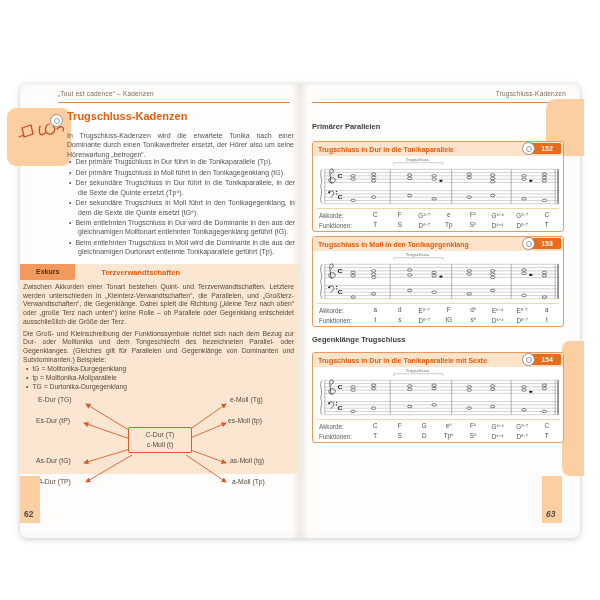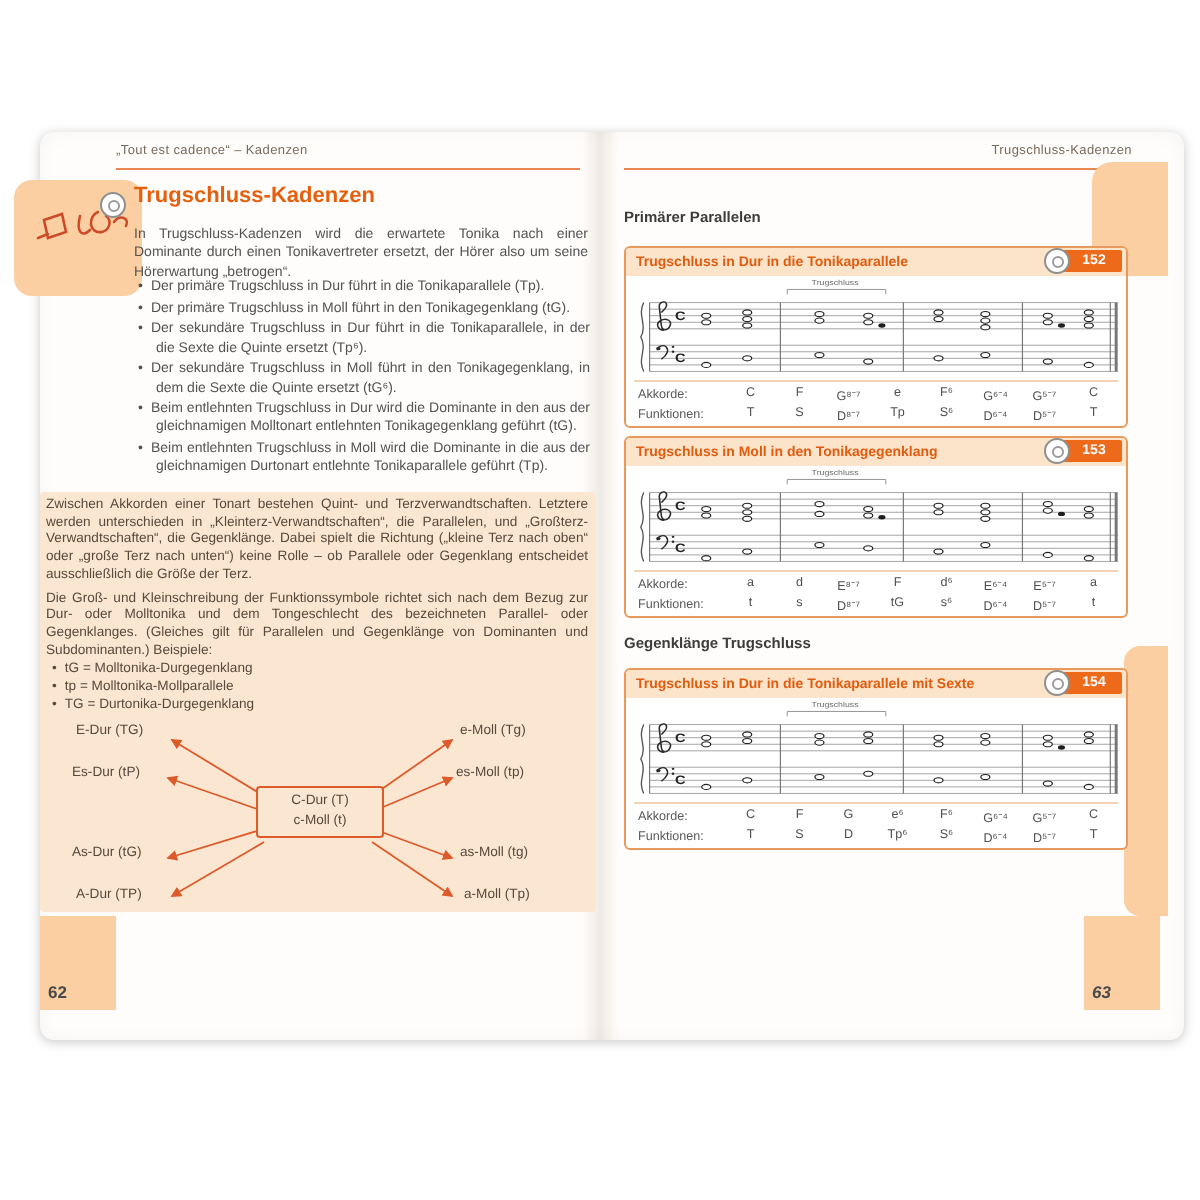--- a/index.html
+++ b/index.html
@@ -1,37 +1,37 @@
 <!DOCTYPE html>
 <html><head>
 <meta charset="utf-8">
 <style>
   html,body{margin:0;padding:0;}
   body{width:600px;height:600px;background:#ffffff;position:relative;
        font-family:"Liberation Sans",sans-serif;color:#535353;-webkit-font-smoothing:antialiased;}
-  .book{position:absolute;left:20px;top:66px;width:560px;height:454px;background:#fffdfb;
-        border-radius:7px;box-shadow:0 1px 6px rgba(0,0,0,.22), inset 0 0 10px rgba(0,0,0,.04);padding-left:12px;}
+  .book{position:absolute;left:20px;top:84px;width:560px;height:454px;background:#fffdfb;
+        border-radius:7px;box-shadow:0 1px 6px rgba(0,0,0,.22), inset 0 0 10px rgba(0,0,0,.04);}
   .page{position:absolute;top:0;height:454px;width:280px;}
   .page-left{left:0;}
   .page-right{left:280px;}
   .spine{position:absolute;left:271px;top:0;width:18px;height:454px;
          background:linear-gradient(90deg,rgba(0,0,0,0) 0%,rgba(90,60,30,.10) 50%,rgba(0,0,0,0) 100%);pointer-events:none;}
 
   
   .phead{position:absolute;top:6px;font-size:6.5px;color:#7a6a5d;letter-spacing:.2px;
          border-bottom:1px solid #e8874f;padding-bottom:5px;}
   .phead-left{left:38px;right:10px;text-align:left;}
   .phead-right{left:12px;right:14px;text-align:right;}
 
   
   .peach{background:#fbcfa2;}
   .corner-tab{position:absolute;left:-13px;top:24px;width:64px;height:58px;border-radius:9px;}
   .side-tab-top{position:absolute;right:-4px;top:15px;width:38px;height:57px;border-radius:10px 0 0 10px;}
   .side-tab-long{position:absolute;right:-4px;top:257px;width:22px;height:135px;border-radius:8px 0 0 8px;}
-  .folio{position:absolute;top:392px;width:38px;height:47px;display:flex;align-items:flex-end;}
+  .folio{position:absolute;top:392px;width:20px;height:47px;display:flex;align-items:flex-end;}
   .folio-left{left:0;}
   .folio-right{left:242px;justify-content:flex-start;font-style:italic;}
   .folio span{font-size:8.5px;font-weight:bold;color:#4a4a4a;padding:0 4px 4px 4px;}
 
   
   .cd{width:13px;height:13px;border-radius:50%;background:#fff;border:1px solid #8f8f8f;
       display:inline-flex;align-items:center;justify-content:center;box-sizing:border-box;}
   .cd i{display:block;width:4px;height:4px;border:1px solid #9a9a9a;border-radius:50%;background:#fff;}
   .title-cd{position:absolute;left:30px;top:30px;}
 
@@ -113,20 +113,24 @@
     <ul class="blist">
       <li>Der primäre Trugschluss in Dur führt in die Tonikaparallele (Tp).</li>
       <li>Der primäre Trugschluss in Moll führt in den Tonikagegenklang (tG).</li>
       <li>Der sekundäre Trugschluss in Dur führt in die Tonikaparallele, in der die Sexte die Quinte ersetzt (Tp⁶).</li>
       <li>Der sekundäre Trugschluss in Moll führt in den Tonikagegenklang, in dem die Sexte die Quinte ersetzt (tG⁶).</li>
       <li>Beim entlehnten Trugschluss in Dur wird die Dominante in den aus der gleichnamigen Molltonart entlehnten Tonikagegenklang geführt (tG).</li>
       <li>Beim entlehnten Trugschluss in Moll wird die Dominante in die aus der gleichnamigen Durtonart entlehnte Tonikaparallele geführt (Tp).</li>
     </ul>
 
     <div class="exkurs">
+      <div class="ex-head">
+        <span class="ex-tab">Exkurs</span>
+        <span class="ex-title">Terzverwandtschaften</span>
+      </div>
       <p>Zwischen Akkorden einer Tonart bestehen Quint- und Terzverwandtschaften. Letztere werden unterschieden in „Kleinterz-Verwandtschaften“, die Parallelen, und „Großterz-Verwandtschaften“, die Gegenklänge. Dabei spielt die Richtung („kleine Terz nach oben“ oder „große Terz nach unten“) keine Rolle – ob Parallele oder Gegenklang entscheidet ausschließlich die Größe der Terz.</p>
       <p>Die Groß- und Kleinschreibung der Funktionssymbole richtet sich nach dem Bezug zur Dur- oder Molltonika und dem Tongeschlecht des bezeichneten Parallel- oder Gegenklanges. (Gleiches gilt für Parallelen und Gegenklänge von Dominanten und Subdominanten.) Beispiele:</p>
       <ul class="ex-list">
         <li>tG = Molltonika-Durgegenklang</li>
         <li>tp = Molltonika-Mollparallele</li>
         <li>TG = Durtonika-Durgegenklang</li>
       </ul>
 
       <div class="diagram">
         <svg class="dg-svg" width="266" height="96" viewBox="0 0 266 96">

